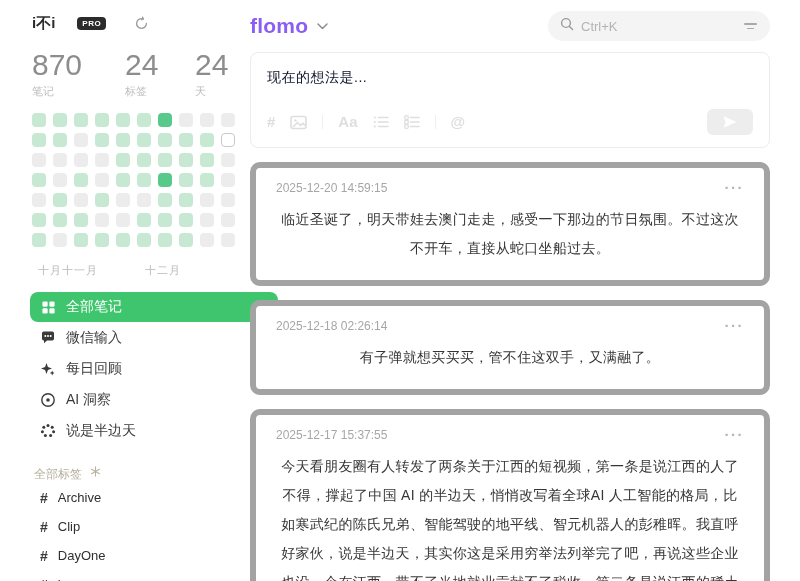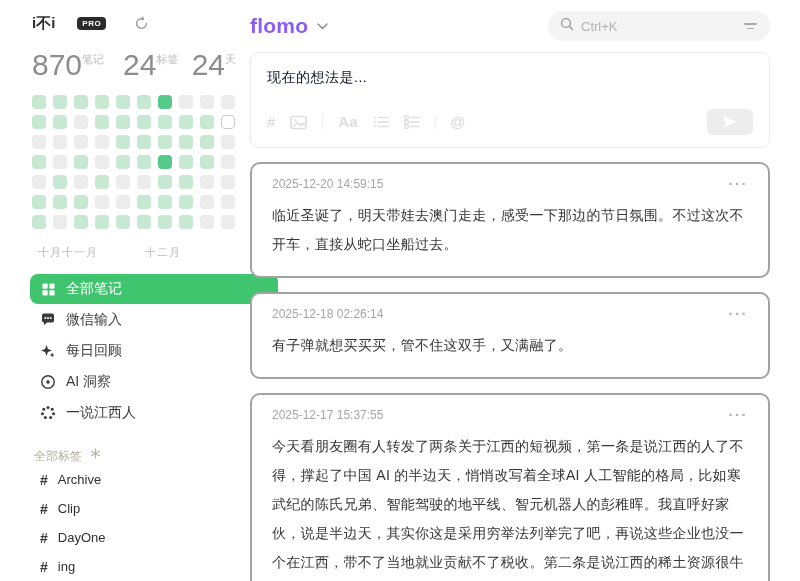--- a/index.html
+++ b/index.html
@@ -8,21 +8,21 @@
   .app { display:flex; width:800px; height:581px; }
 
   
   .sidebar { width:250px; flex-shrink:0; padding:14px 14px 0 32px; }
   .user-row { display:flex; align-items:center; gap:22px; }
   .username { font-size:15px; font-weight:700; color:#2c2c2c; }
   .pro-badge { background:#2b2b2b; color:#fff; font-size:8px; font-weight:700;
     padding:2px 5px; border-radius:4px; letter-spacing:.5px; }
   .sync { margin-left:6px; display:flex; align-items:center; }
   .stats { display:flex; margin-top:16px; }
-  .stat { display:flex; }
+  .stat { display:flex; flex-direction:column; }
   .stat:nth-child(1){ width:93px; } .stat:nth-child(2){ width:70px; }
   .stat-value { font-size:30px; color:#8d8d8d; font-weight:400; line-height:32px; }
   .stat-label { font-size:11px; color:#bdbdbd; margin-top:3px; }
 
   .heatmap { margin-top:14px; display:grid; grid-template-columns:repeat(10,14px);
     column-gap:7px; row-gap:6px; }
   .cell { width:14px; height:14px; border-radius:4px; }
   .c-l { background:#c7e8d2; } .c-d { background:#57c98b; }
   .c-g { background:#ececec; } .c-o { background:#fff; border:1px solid #c9c9c9; }
   .months { position:relative; margin-top:16px; height:14px; font-size:11px; color:#b9b9b9; }
@@ -59,22 +59,22 @@
     background:#fff; padding:16px 16px 12px 16px; }
   .editor-ph { font-size:14px; color:#0f172a; letter-spacing:.5px; }
   .toolbar { margin-top:22px; display:flex; align-items:center; gap:15px; }
   .tb { color:#dedede; font-size:15px; font-weight:700; line-height:16px; cursor:pointer; }
   .tb svg { display:block; }
   .tb-divider { width:1px; height:14px; background:#efefef; }
   .send-btn { margin-left:auto; width:46px; height:26px; background:#ededed;
     border:none; border-radius:6px; display:flex; align-items:center;
     justify-content:center; cursor:pointer; }
 
-  .memo { margin-top:14px; border:2px solid #a3a3a3; border-radius:10px;
-    background:#fff; padding:13px 20px 17px 20px; }
+  .memo { margin-top:14px; border:6px solid #a3a3a3; border-radius:10px;
+    background:#fff; padding:13px 20px 17px 20px;text-align:center; }
   .memo-head { display:flex; align-items:center; }
   .memo-time { font-size:12px; color:#a6a6a6; }
   .memo-more { margin-left:auto; color:#b3b3b3; font-size:15px; font-weight:700;
     letter-spacing:1.5px; line-height:10px; cursor:pointer; }
   .memo-body { margin-top:10px; font-size:14px; color:#363636; line-height:29px;
     letter-spacing:.3px; }
 </style>
 </head>
 <body>
 
@@ -236,21 +236,21 @@
                 <circle cx="8" cy="2.4" r="1.5"></circle>
                 <circle cx="12.2" cy="4.3" r="1.5"></circle>
                 <circle cx="13.6" cy="8.8" r="1.5"></circle>
                 <circle cx="10.6" cy="12.6" r="1.5"></circle>
                 <circle cx="5.4" cy="12.6" r="1.5"></circle>
                 <circle cx="2.4" cy="8.8" r="1.5"></circle>
                 <circle cx="3.8" cy="4.3" r="1.5"></circle>
               </g>
             </svg>
           </span>
-          <span>一说江西人</span>
+          <span>说是半边天</span>
         </div>
       </nav>
 
     <div class="tags-header">
       <span>全部标签</span>
       <span>
         <svg width="11" height="11" viewBox="0 0 12 12">
             <g stroke="#b9b29f" stroke-width="1.2" stroke-linecap="round">
               <line x1="6" y1="1" x2="6" y2="11"></line>
               <line x1="1.7" y1="3.5" x2="10.3" y2="8.5"></line>

